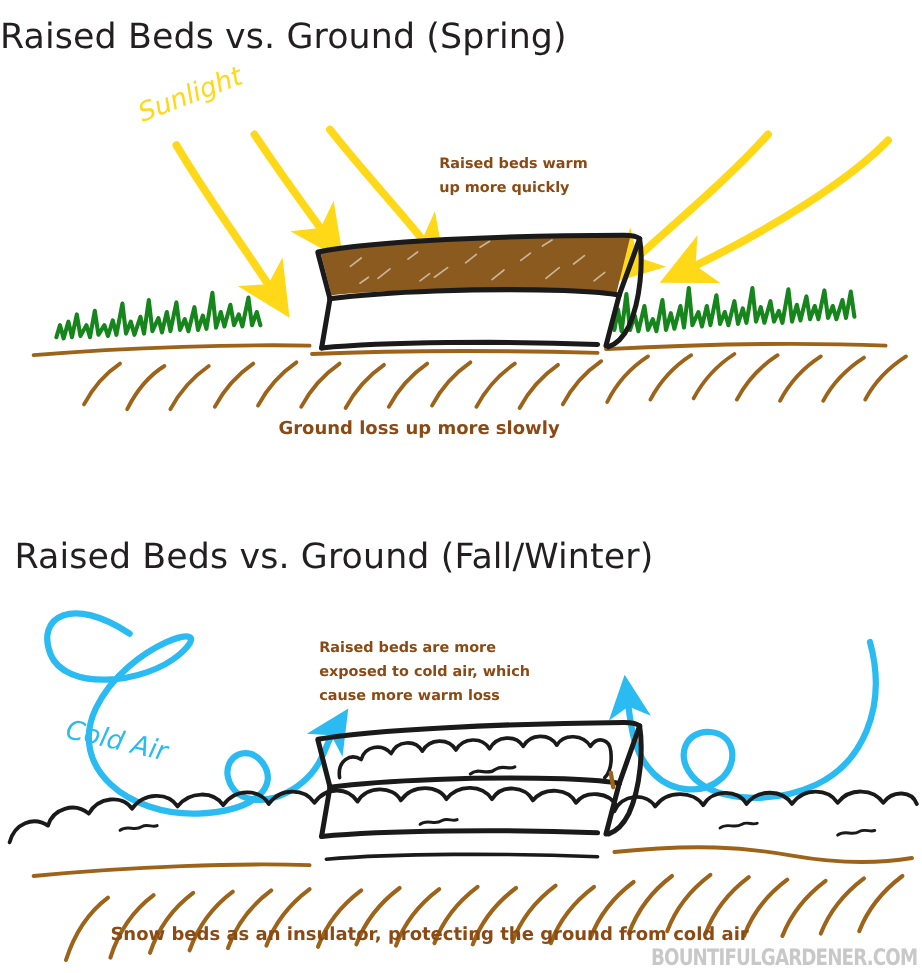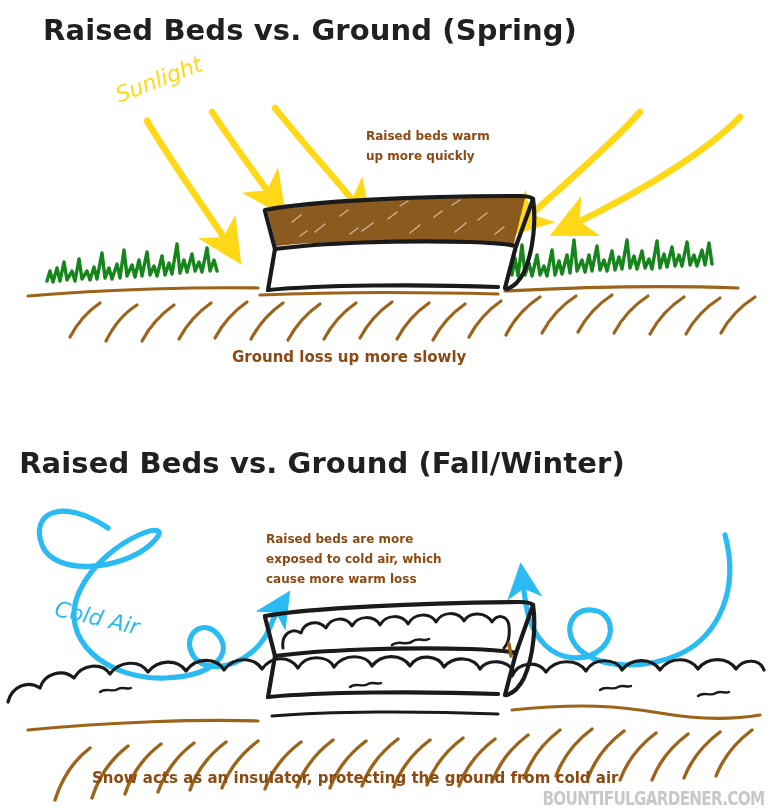--- a/index.html
+++ b/index.html
@@ -17,24 +17,23 @@
   #infographic {
     position: absolute;
     left: 0;
     top: 0;
     width: 768px;
     height: 811px;
   }
   .panel-title {
     position: absolute;
     width: 620px;
-    text-align: center;
     font-family: "DejaVu Sans", sans-serif;
     font-size: 29px;
-    font-weight: 700;
+    font-weight: 400;
     color: #231f20;
     letter-spacing: 0.1px;
     white-space: nowrap;
   }
   #title-spring { top: 13px; }
   #title-winter { top: 446px; padding-left: 12px; }
 
   .note {
     position: absolute;
     font-family: "DejaVu Sans", sans-serif;
@@ -276,17 +275,17 @@
   <div class="note" id="note-ground-spring">Ground loss up more slowly</div>
 
   <div class="panel-title" id="title-winter">Raised Beds vs. Ground (Fall/Winter)</div>
 
   <div class="hand-label" id="label-coldair">Cold Air</div>
 
   <div class="note" id="note-raised-winter">Raised beds are more
 exposed to cold air, which
 cause more warm loss</div>
 
-  <div class="note" id="note-snow-winter">Snow acts as an insulator, protecting the ground from cold air</div>
+  <div class="note" id="note-snow-winter">Snow beds as an insulator, protecting the ground from cold air</div>
 
   <div id="watermark">BOUNTIFULGARDENER.COM</div>
 
 </div>
 
 </body></html>

